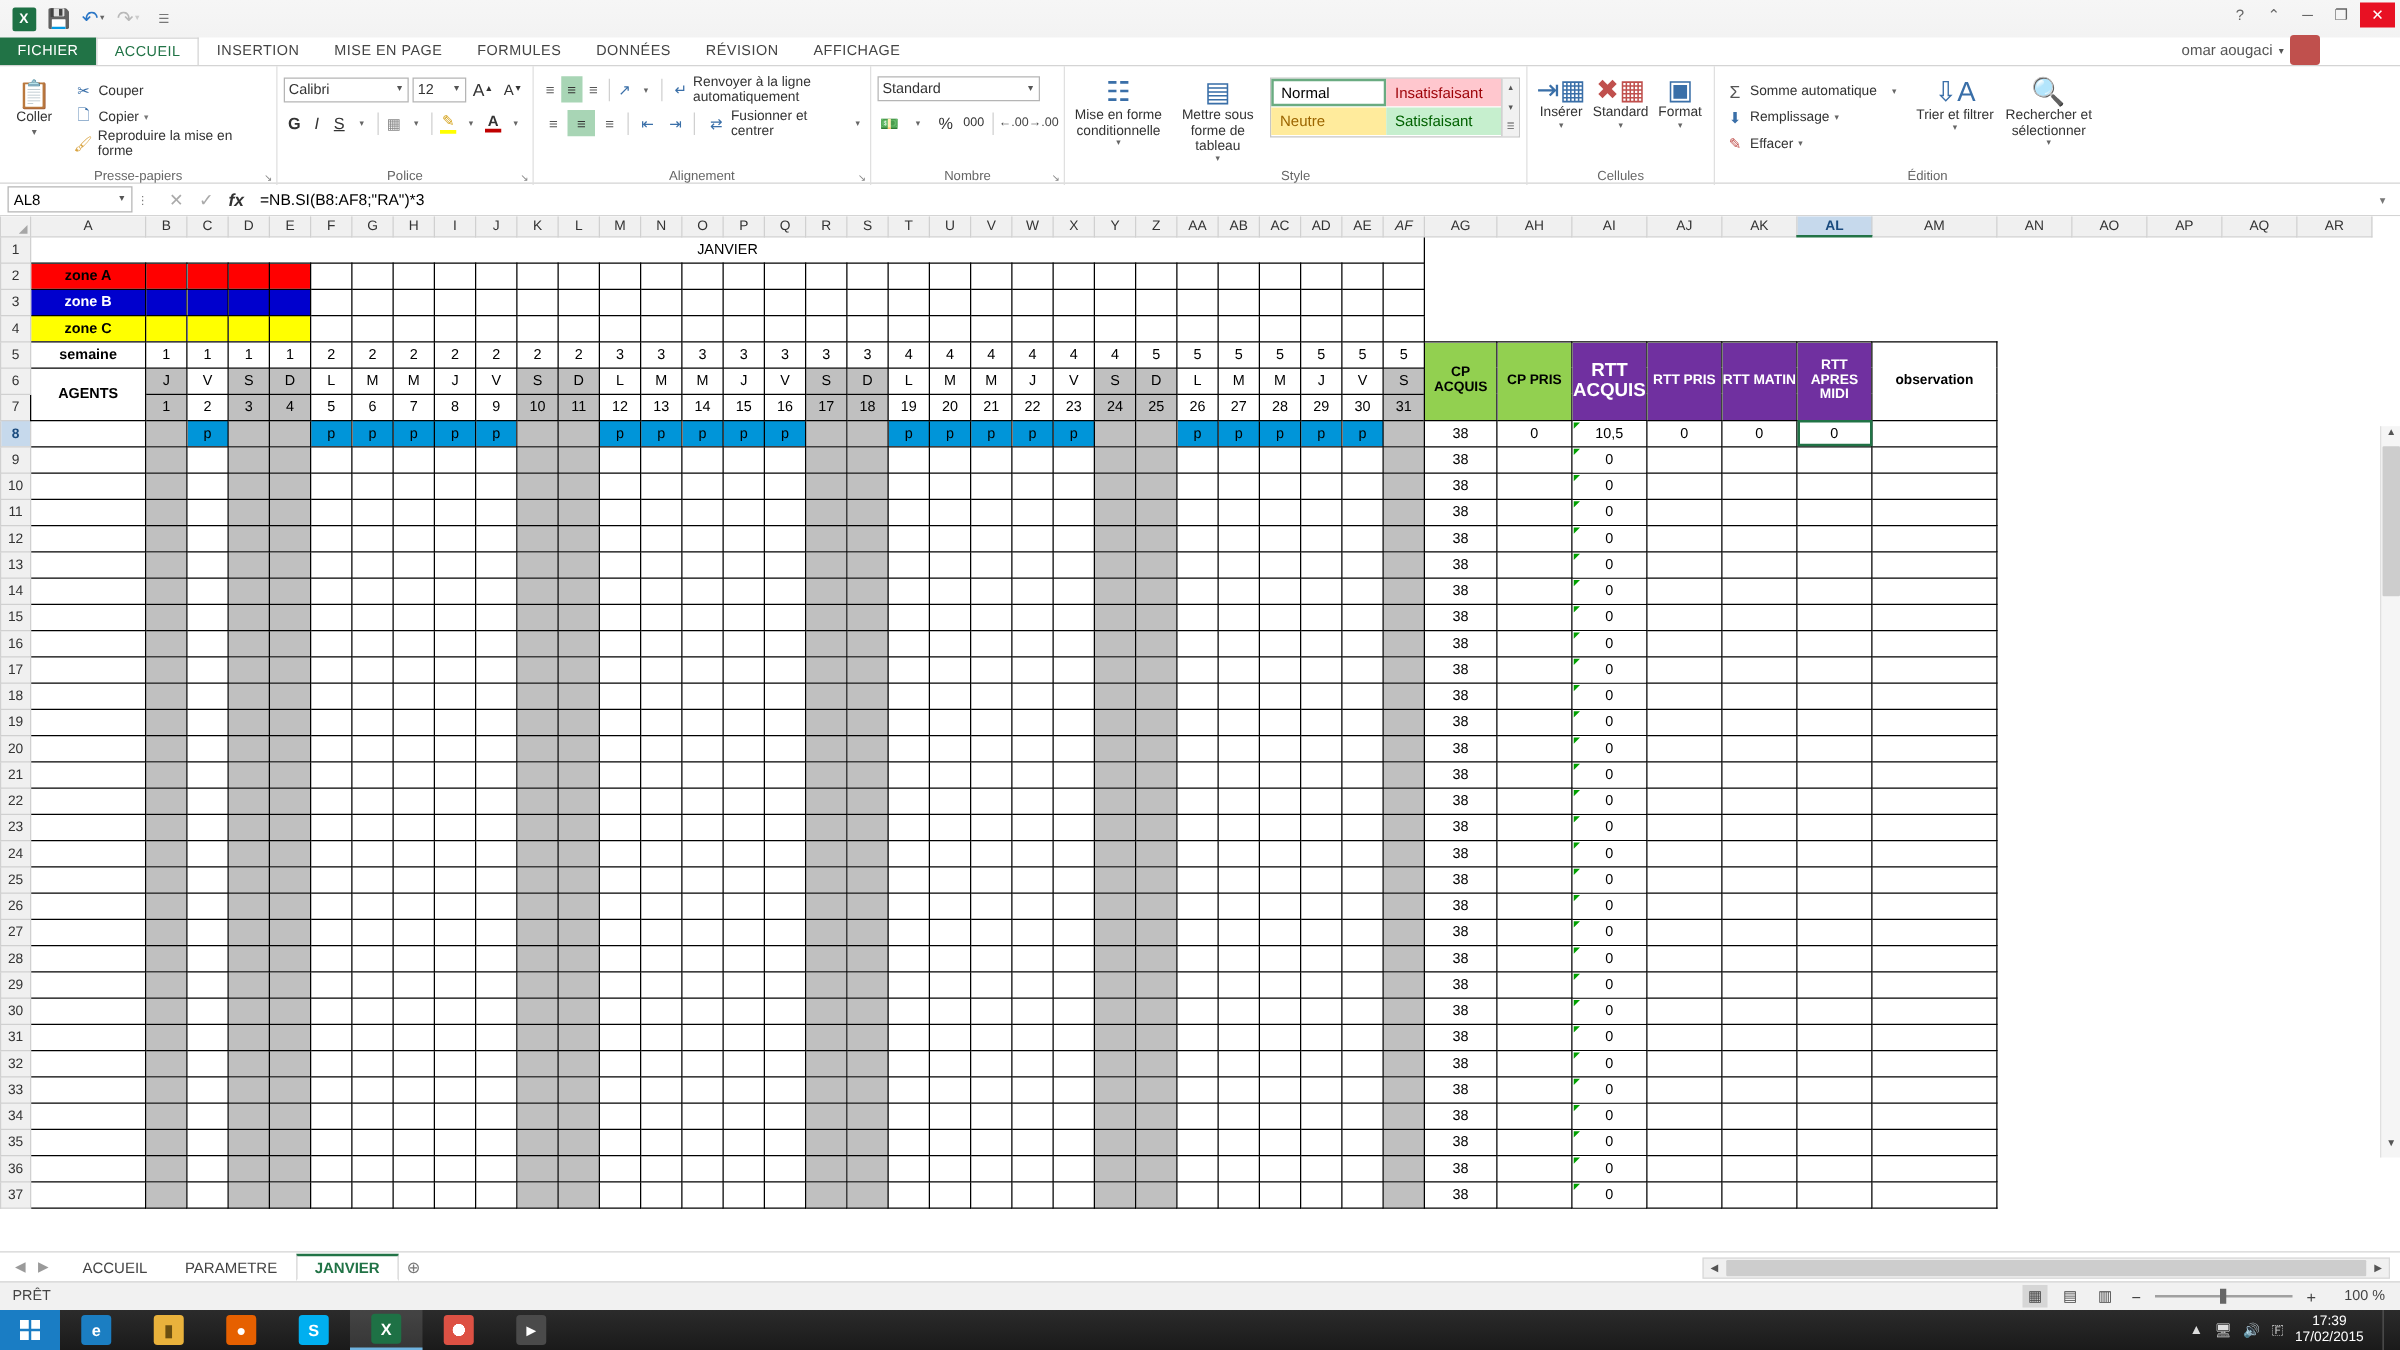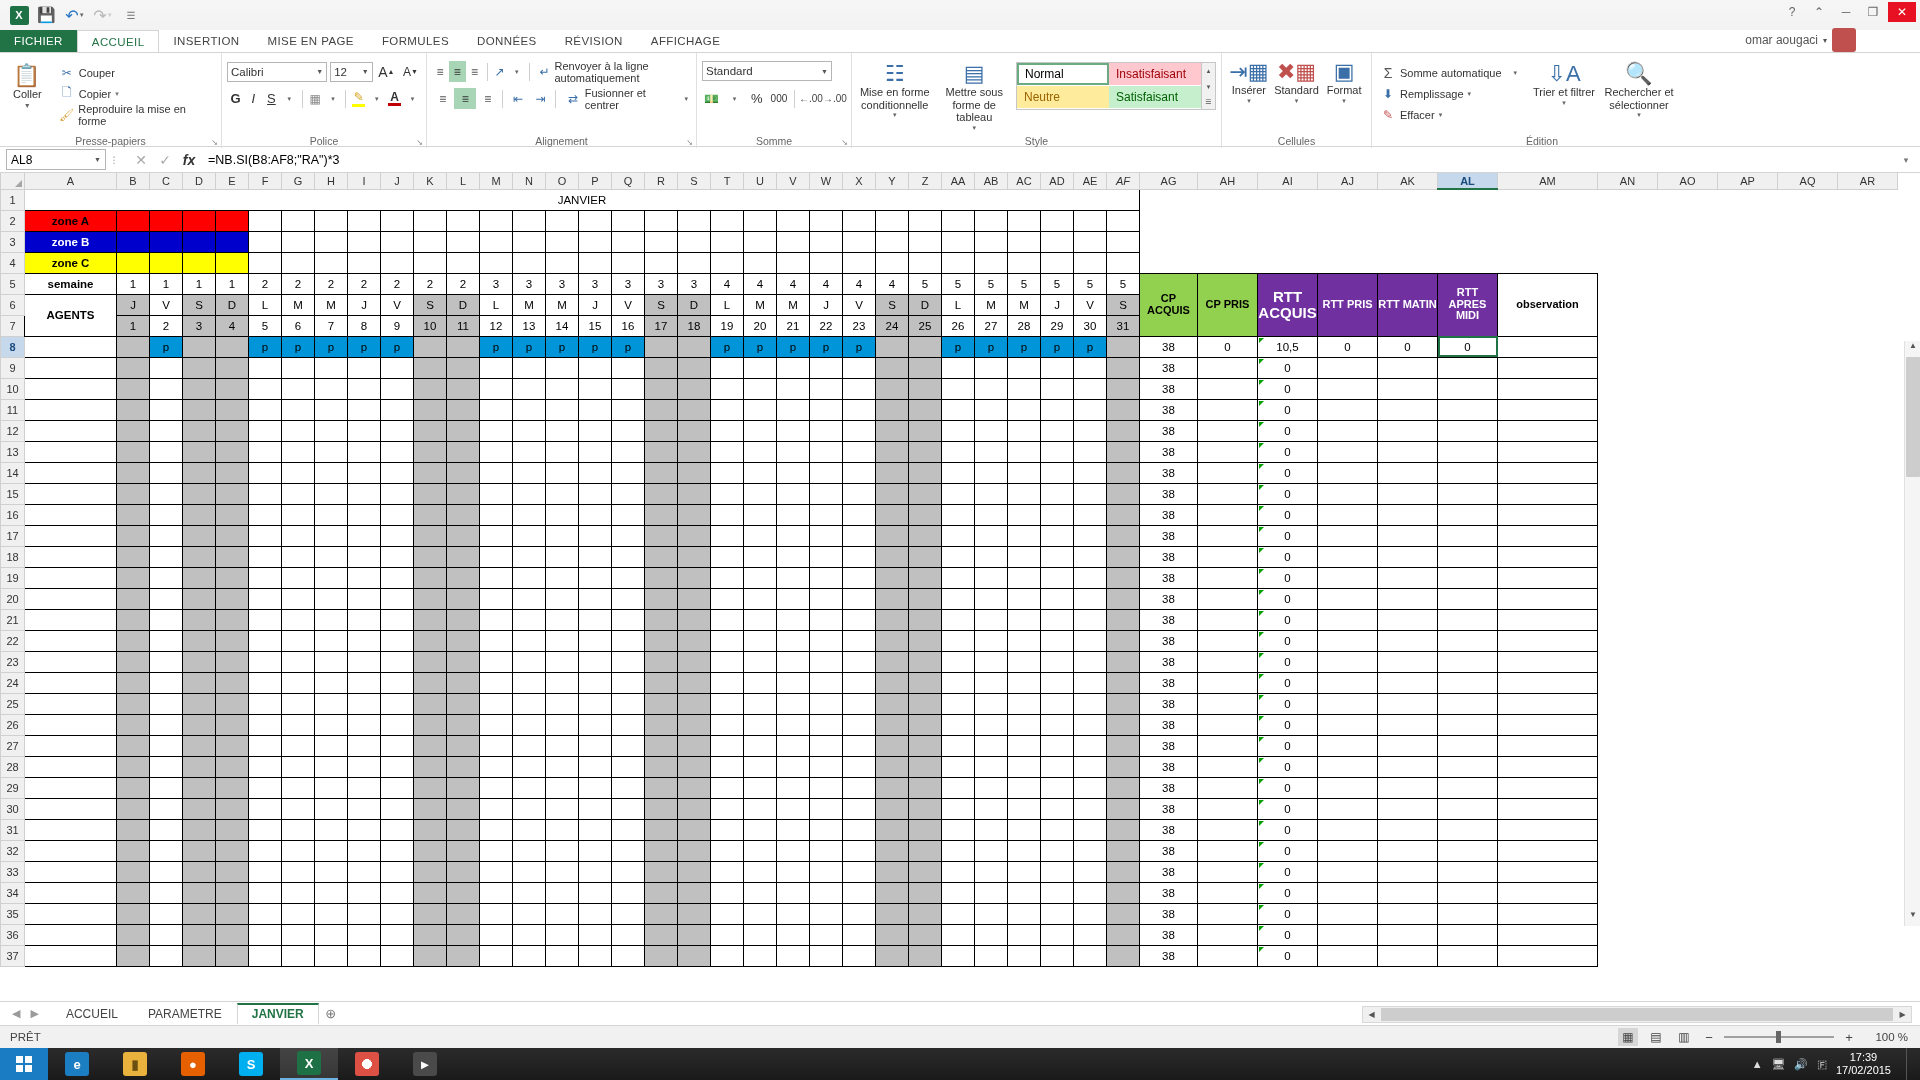--- a/index.html
+++ b/index.html
@@ -299,21 +299,21 @@
       </div>
       <div style="display:flex;align-items:center;gap:2px;padding-top:7px;">
         <div class="fbtn" style="color:#d4a017;">💵</div>
         <div class="fbtn" style="font-size:7px;color:#666;">▾</div>
         <div class="fbtn" style="font-size:13px;">%</div>
         <div class="fbtn" style="font-size:10px;">000</div>
         <div class="sep"></div>
         <div class="fbtn" style="font-size:10px;color:#444;">←.00</div>
         <div class="fbtn" style="font-size:10px;color:#444;">→.00</div>
       </div>
-      <div class="rgroup-label">Somme</div>
+      <div class="rgroup-label">Nombre</div>
       <div class="rgroup-arrow">↘</div>
     </div>
 
     <div class="rgroup" style="width:370px;display:flex;gap:4px;">
       <div class="big-btn" style="width:92px;padding-top:6px;">
         <span class="big-ico" style="color:#3a6fa8;">☷</span>
         <span>Mise en forme conditionnelle</span>
         <span style="font-size:7px;color:#666;">▾</span>
       </div>
       <div class="big-btn" style="width:92px;padding-top:6px;">

